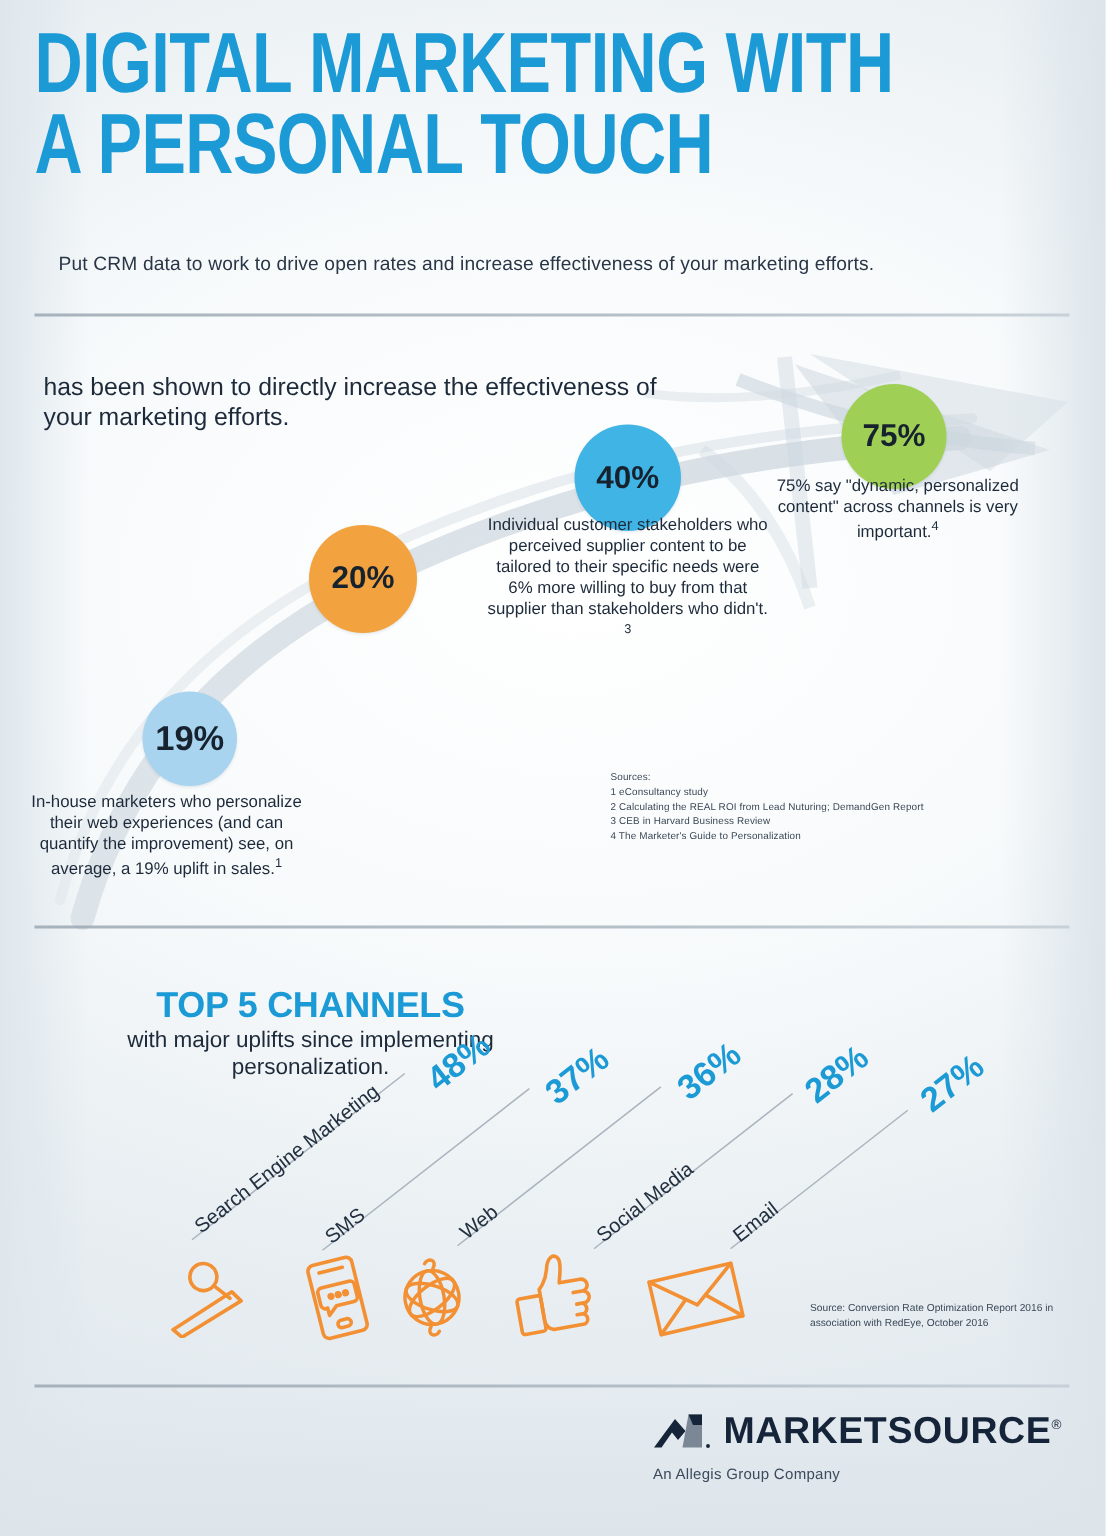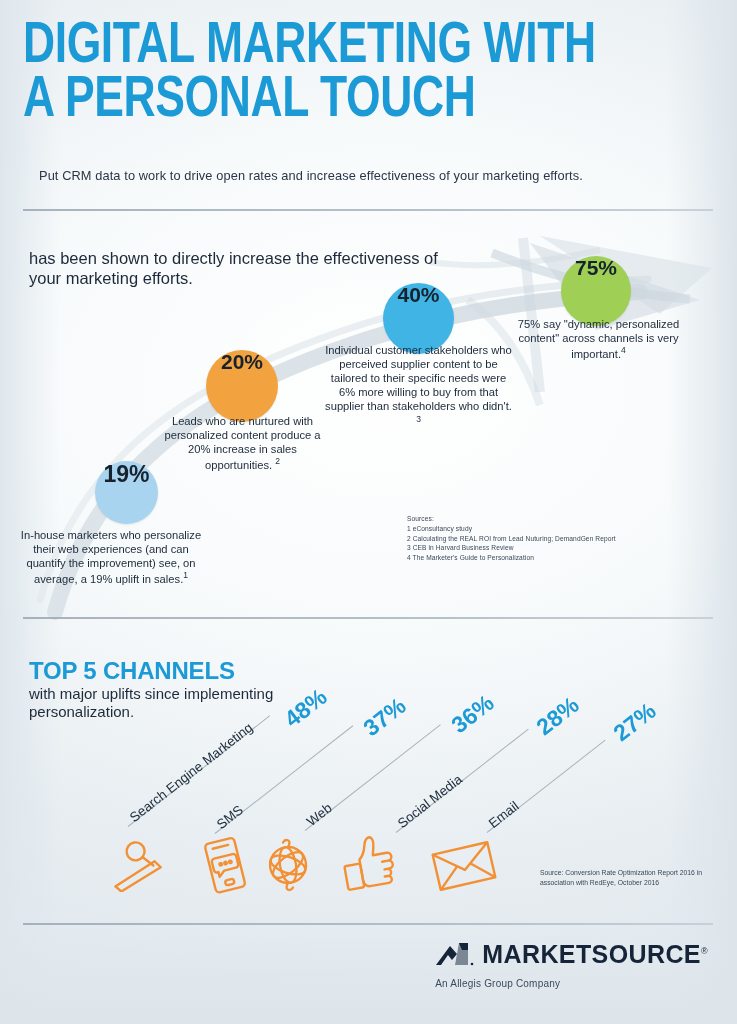--- a/index.html
+++ b/index.html
@@ -47,21 +47,21 @@
   .rule.r3{top:923px;}
 
   
   .sec-head{position:absolute;left:29px;top:246px;width:420px;}
   .sec-title{color:#1b9ad6;font-size:27px;font-weight:700;letter-spacing:-0.2px;line-height:1;}
   .sec-sub{margin-top:3px;font-size:16.5px;line-height:1.2;color:#1d2a3a;font-weight:400;}
 
   
   .bubble{
     position:absolute;border-radius:50%;
-    display:flex;align-items:flex-start;justify-content:center;
+    display:flex;align-items:center;justify-content:center;
     color:#17222f;font-weight:700;
     box-shadow:0 1px 2px rgba(60,80,100,.12);
   }
   .b19{left:95px;top:461px;width:63px;height:63px;background:#a8d4f0;font-size:23px;}
   .b20{left:206px;top:350px;width:72px;height:72px;background:#f2a33f;font-size:21px;}
   .b40{left:383px;top:283px;width:71px;height:71px;background:#40b4e5;font-size:21px;}
   .b75{left:561px;top:256px;width:70px;height:70px;background:#a0cf56;font-size:21px;}
 
   .cap{position:absolute;text-align:center;font-size:11.2px;line-height:1.26;color:#1d2a3a;}
   .cap.c19{left:16px;top:528px;width:190px;}
@@ -69,21 +69,21 @@
   .cap.c40{left:322px;top:343px;width:193px;}
   .cap.c75{left:512px;top:317px;width:173px;}
   .cap sup{font-size:8.5px;vertical-align:super;}
 
   .sources{
     position:absolute;left:407px;top:514px;width:300px;
     font-size:6.6px;line-height:1.48;color:#3a4857;letter-spacing:.1px;
   }
 
   
-  .sec2-head{position:absolute;left:29px;top:659px;width:330px;}
+  .sec2-head{position:absolute;left:42px;top:659px;width:330px;text-align:center;}
   .sec2-title{color:#1b9ad6;font-size:24px;font-weight:700;letter-spacing:-0.2px;line-height:1;}
   .sec2-sub{margin-top:2px;font-size:15px;line-height:1.18;color:#1d2a3a;}
 
   .chan-wrap{position:absolute;left:0;top:628px;width:737px;height:280px;}
   .chan{position:absolute;}
   .chan .dash{
     position:absolute;left:0;top:0;width:132px;height:1px;
     background:#a9b4be;transform-origin:left center;transform:rotate(-38deg);
   }
   .chan .name{
@@ -157,23 +157,20 @@
   <div class="bubble b19">
     <span>19%</span>
   </div>
   <div class="cap c19">
     <span>In-house marketers who personalize their web experiences (and can quantify the improvement) see, on average, a 19% uplift in sales.</span><sup>1</sup>
   </div>
 
   <div class="bubble b20">
     <span>20%</span>
   </div>
-  <div class="cap c20">
-    <span>Leads who are nurtured with personalized content produce a 20% increase in sales opportunities.</span> <sup>2</sup>
-  </div>
 
   <div class="bubble b40">
     <span>40%</span>
   </div>
   <div class="cap c40">
     <span>Individual customer stakeholders who perceived supplier content to be tailored to their specific needs were 6% more willing to buy from that supplier than stakeholders who didn't.</span> <sup>3</sup>
   </div>
 
   <div class="bubble b75">
     <span>75%</span>

